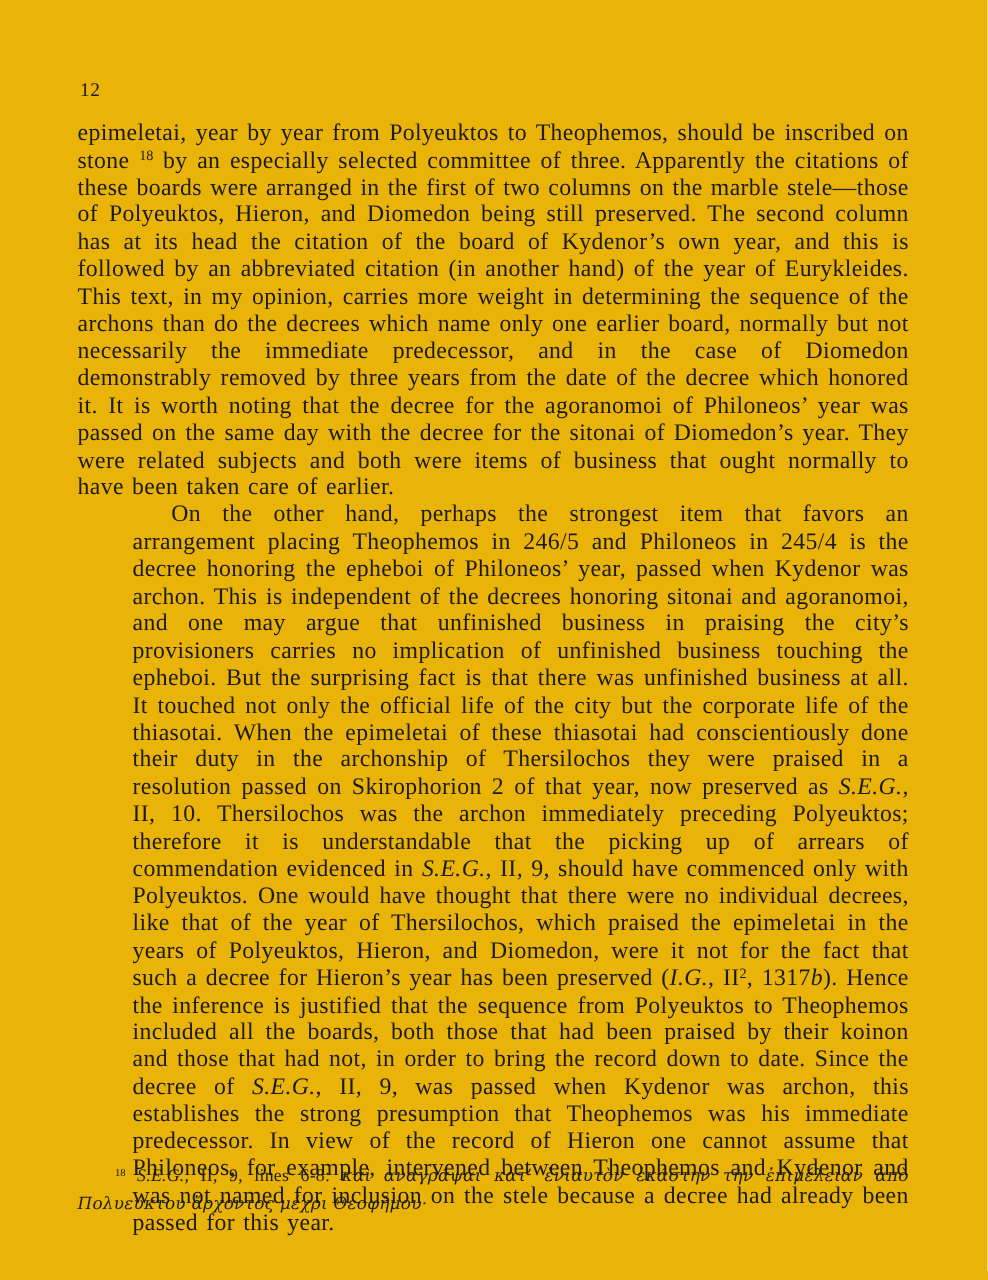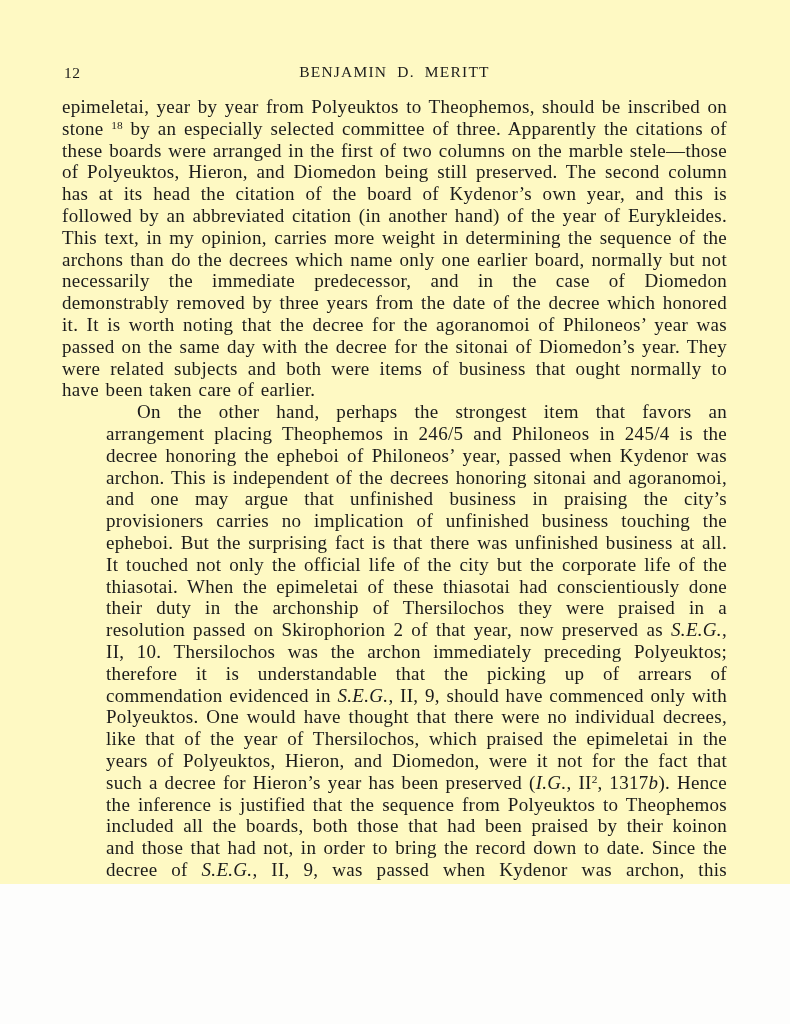--- a/index.html
+++ b/index.html
@@ -3,22 +3,22 @@
 <meta charset="utf-8">
 <style>
   html, body {
     margin: 0;
     padding: 0;
     background: #fdfdfc;
   }
   .page {
     position: relative;
     width: 790px;
-    height: 884px;
-    background: #fef9c3;
+    height: 1024px;
+    background: #eab308;
     font-family: "Liberation Serif", serif;
     color: #1b1b1b;
     overflow: hidden;
   }
   .running-header {
     position: absolute;
     top: 63px;
     left: 62px;
     width: 665px;
     height: 22px;
@@ -85,21 +85,20 @@
     text-indent: 30px;
     letter-spacing: 0.2px;
   }
 </style>
 </head>
 <body>
 
 <div class="page">
   <div class="running-header">
     <span class="page-num">12</span>
-    <span class="running-title">BENJAMIN D. MERITT</span>
   </div>
   <div class="body-col">
       <p class="para"><span>epimeletai, year by year from Polyeuktos to Theophemos, should be inscribed on stone </span><span class="sup">18</span><span> by an especially selected committee of three. Apparently the citations of these boards were arranged in the first of two columns on the marble stele—those of Polyeuktos, Hieron, and Diomedon being still preserved. The second column has at its head the citation of the board of Kydenor’s own year, and this is followed by an abbreviated citation (in another hand) of the year of Eurykleides. This text, in my opinion, carries more weight in determining the sequence of the archons than do the decrees which name only one earlier board, normally but not necessarily the immediate predecessor, and in the case of Diomedon demonstrably removed by three years from the date of the decree which honored it. It is worth noting that the decree for the agoranomoi of Philoneos’ year was passed on the same day with the decree for the sitonai of Diomedon’s year. They were related subjects and both were items of business that ought normally to have been taken care of earlier.</span></p>
       <p class="para indent"><span>On the other hand, perhaps the strongest item that favors an arrangement placing Theophemos in 246/5 and Philoneos in 245/4 is the decree honoring the epheboi of Philoneos’ year, passed when Kydenor was archon. This is independent of the decrees honoring sitonai and agoranomoi, and one may argue that unfinished business in praising the city’s provisioners carries no implication of unfinished business touching the epheboi. But the surprising fact is that there was unfinished business at all. It touched not only the official life of the city but the corporate life of the thiasotai. When the epimeletai of these thiasotai had conscientiously done their duty in the archonship of Thersilochos they were praised in a resolution passed on Skirophorion 2 of that year, now preserved as </span><span class="it">S.E.G.</span><span>, II, 10. Thersilochos was the archon immediately preceding Polyeuktos; therefore it is understandable that the picking up of arrears of commendation evidenced in </span><span class="it">S.E.G.</span><span>, II, 9, should have commenced only with Polyeuktos. One would have thought that there were no individual decrees, like that of the year of Thersilochos, which praised the epimeletai in the years of Polyeuktos, Hieron, and Diomedon, were it not for the fact that such a decree for Hieron’s year has been preserved (</span><span class="it">I.G.</span><span>, II</span><span class="sup">2</span><span>, 1317</span><span class="it">b</span><span>). Hence the inference is justified that the sequence from Polyeuktos to Theophemos included all the boards, both those that had been praised by their koinon and those that had not, in order to bring the record down to date. Since the decree of </span><span class="it">S.E.G.</span><span>, II, 9, was passed when Kydenor was archon, this establishes the strong presumption that Theophemos was his immediate predecessor. In view of the record of Hieron one cannot assume that Philoneos, for example, intervened between Theophemos and Kydenor and was not named for inclusion on the stele because a decree had already been passed for this year.</span></p>
     </div>
   <div class="footnote">
     <p class="footnote-text"><span class="sup">18</span><span> </span><span class="it">S.E.G.</span><span>, II, 9, lines 6-8: </span><span class="greek">καὶ ἀναγράψαι κατ’ ἐνιαυτὸν ἑκάστην τὴν ἐπιμέλειαν ἀπὸ Πολυεύκτου ἄρχοντος μέχρι Θεοφήμου·</span></p>
   </div>
 </div>
 

